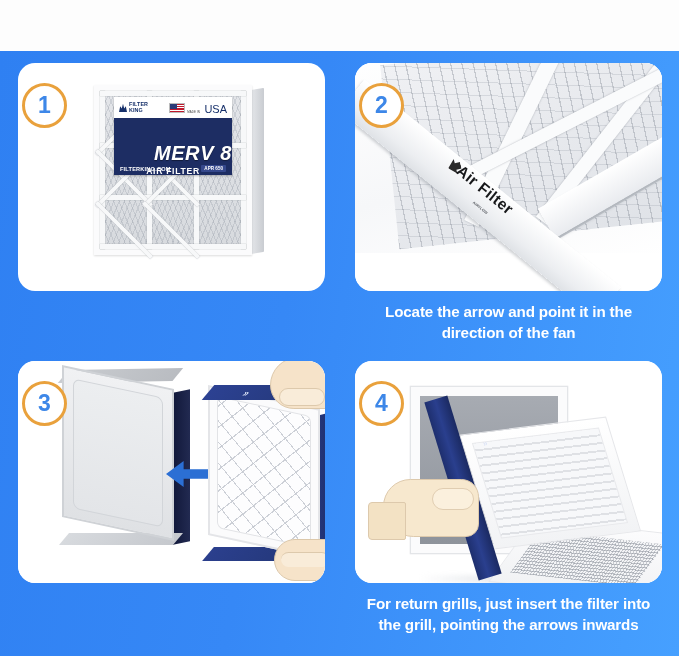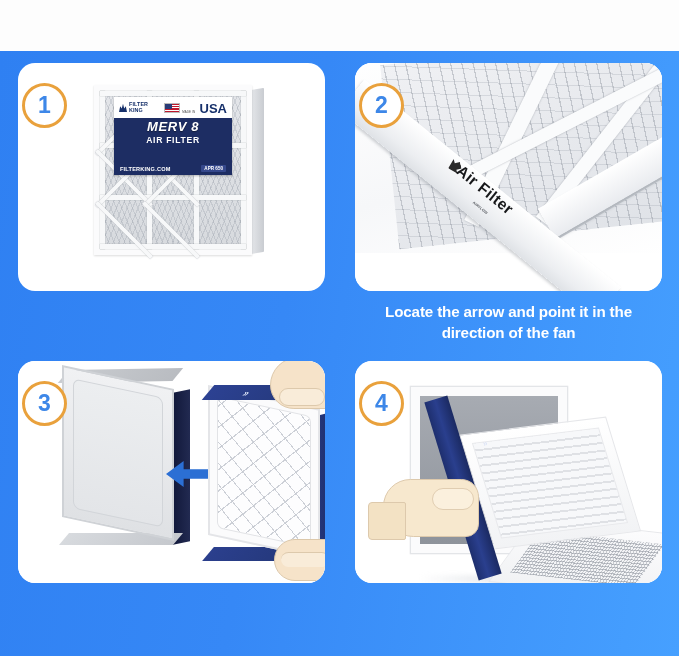--- a/index.html
+++ b/index.html
@@ -155,27 +155,27 @@
         #c0182c 0 14%, #fff 14% 28%, #c0182c 28% 42%, #fff 42% 56%,
         #c0182c 56% 70%, #fff 70% 84%, #c0182c 84% 100%);
     position:relative; border:.4px solid #bbb;
   }
   .flag::after{
     content:""; position:absolute; left:0; top:0;
     width:7px; height:5.4px; background:#2a3b77;
   }
   .usa-txt { text-align:left; }
   .usa-made { font-size:2.9px; color:#444; letter-spacing:.1px; line-height:1; }
-  .usa-big { font-size:13px; font-weight:700; color:#16306a; line-height:1; }
+  .usa-big { font-size:11px; font-weight:400; color:#16306a; line-height:1; }
 
   .lbl-merv {
-    margin-top: 1px;
-    text-align:center;
+    margin-top: 24px;
+    text-align:right;
     color:#fff;
-    font-size: 13px; font-weight:700; font-style: italic;
+    font-size: 20px; font-weight:700; font-style: italic;
     letter-spacing: .6px;
     text-shadow: 0 1px 1px rgba(0,0,0,.4);
   }
   .lbl-af {
     text-align:center; color:#fff;
     font-size: 8.6px; font-weight:700; letter-spacing: .7px;
     margin-top:1px;
   }
   .lbl-bot {
     position:absolute; bottom:3px; left:0; width:100%;
@@ -596,16 +596,17 @@
           </div>
 
           <div class="g-filter"></div>
           <div class="g-filter-arrows">»</div>
 
           <div class="g-hand"></div>
         </div>
 
         <div class="badge">4</div>
       </div>
+      <div class="caption">For return grills, just insert the filter into the grill, pointing the arrows inwards</div>
     </div>
 
   </div>
 </div>
 
 </body></html>

